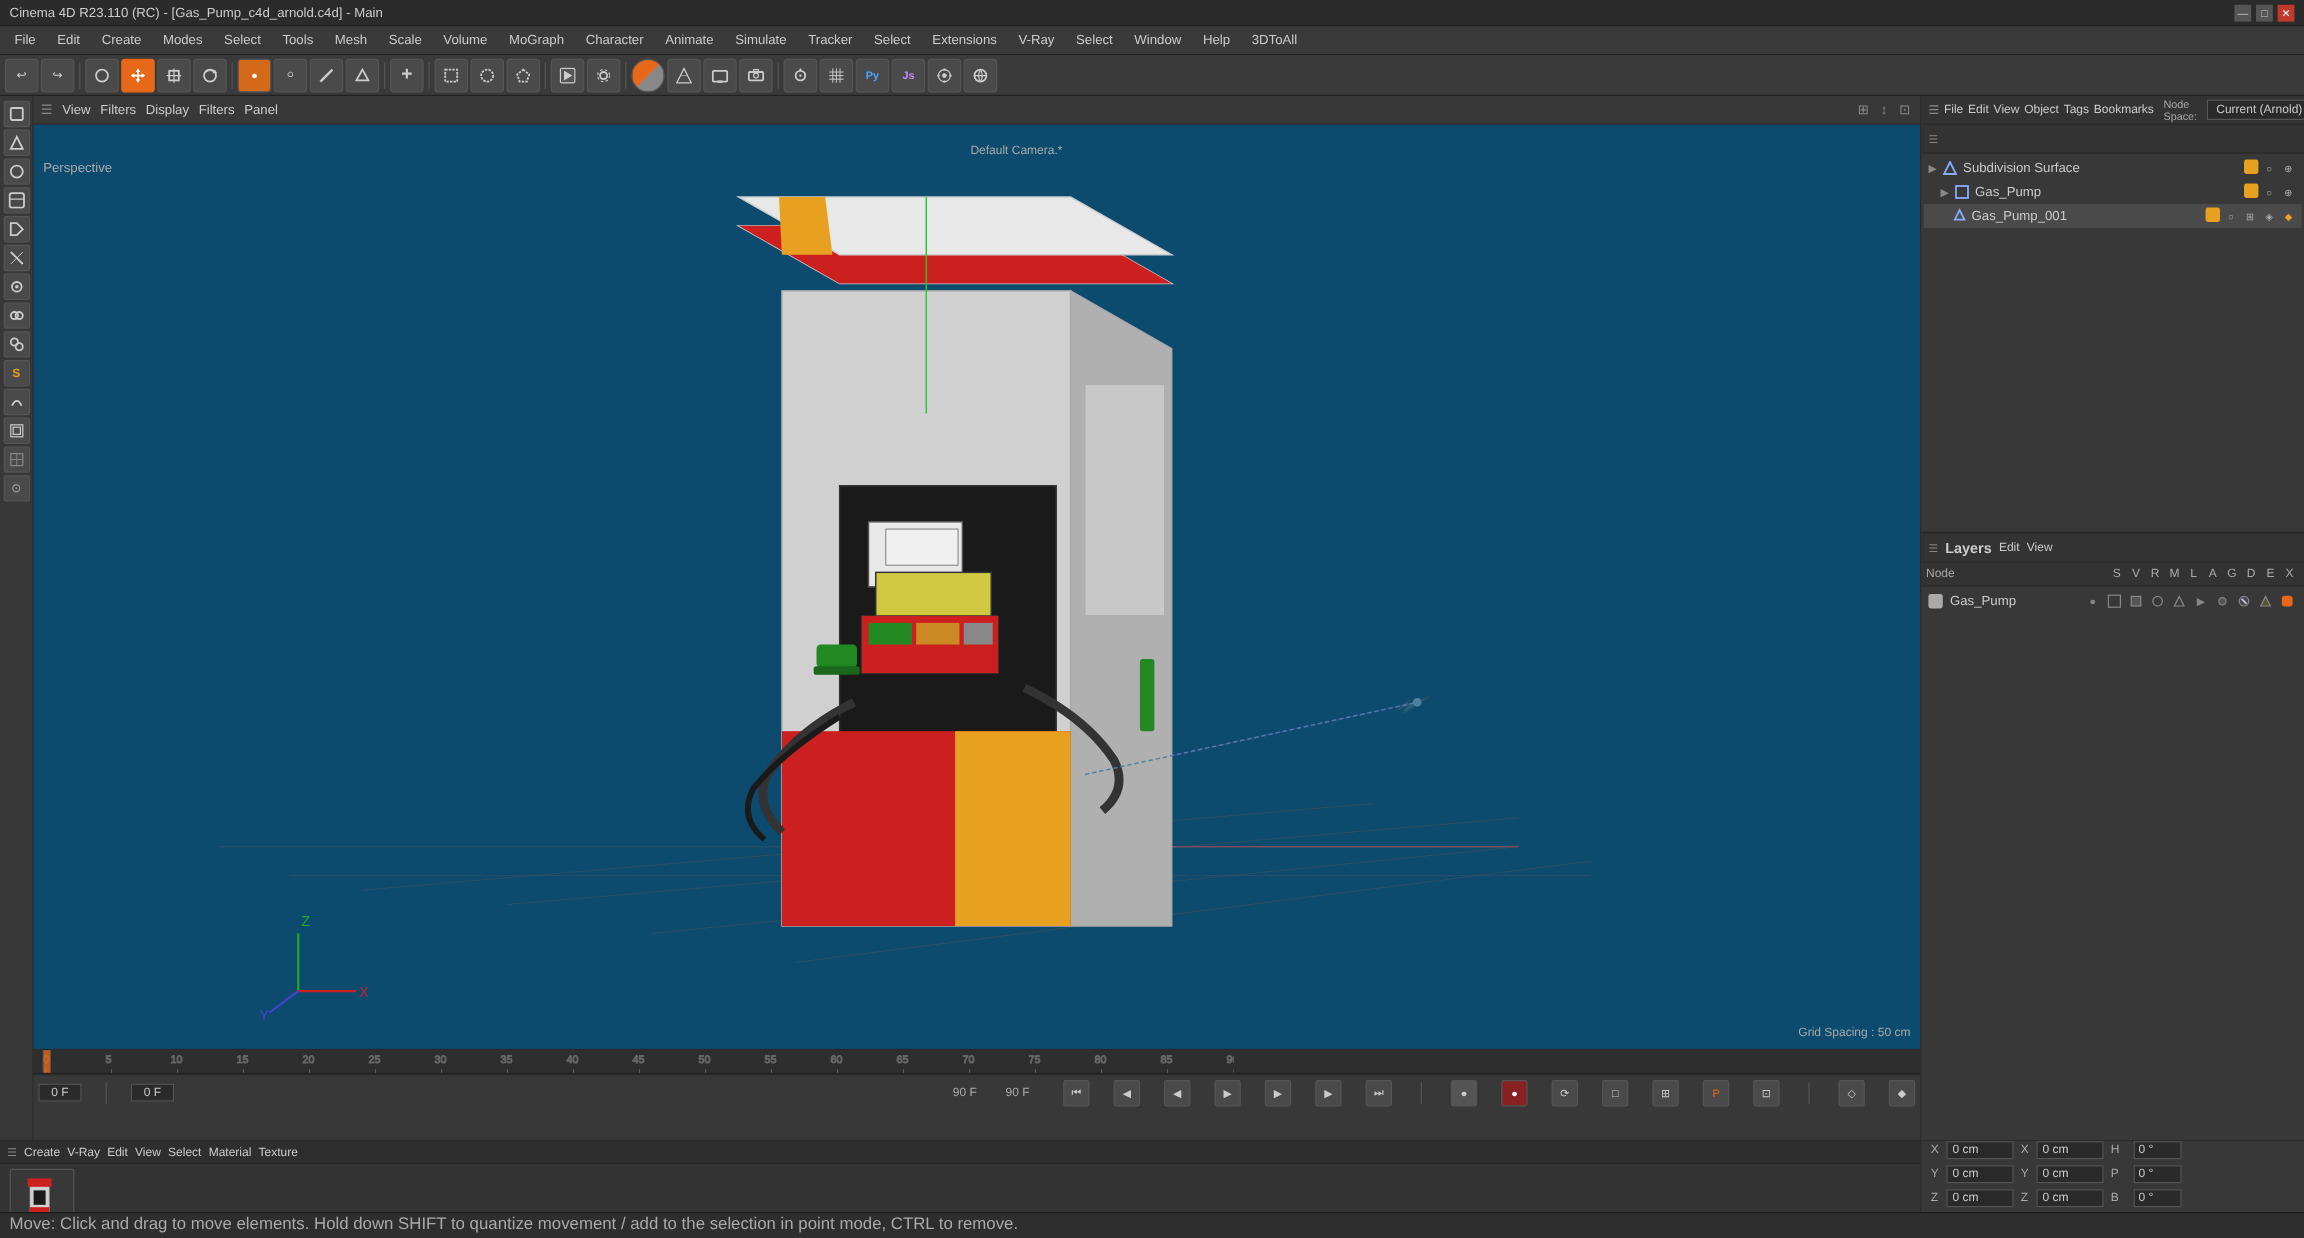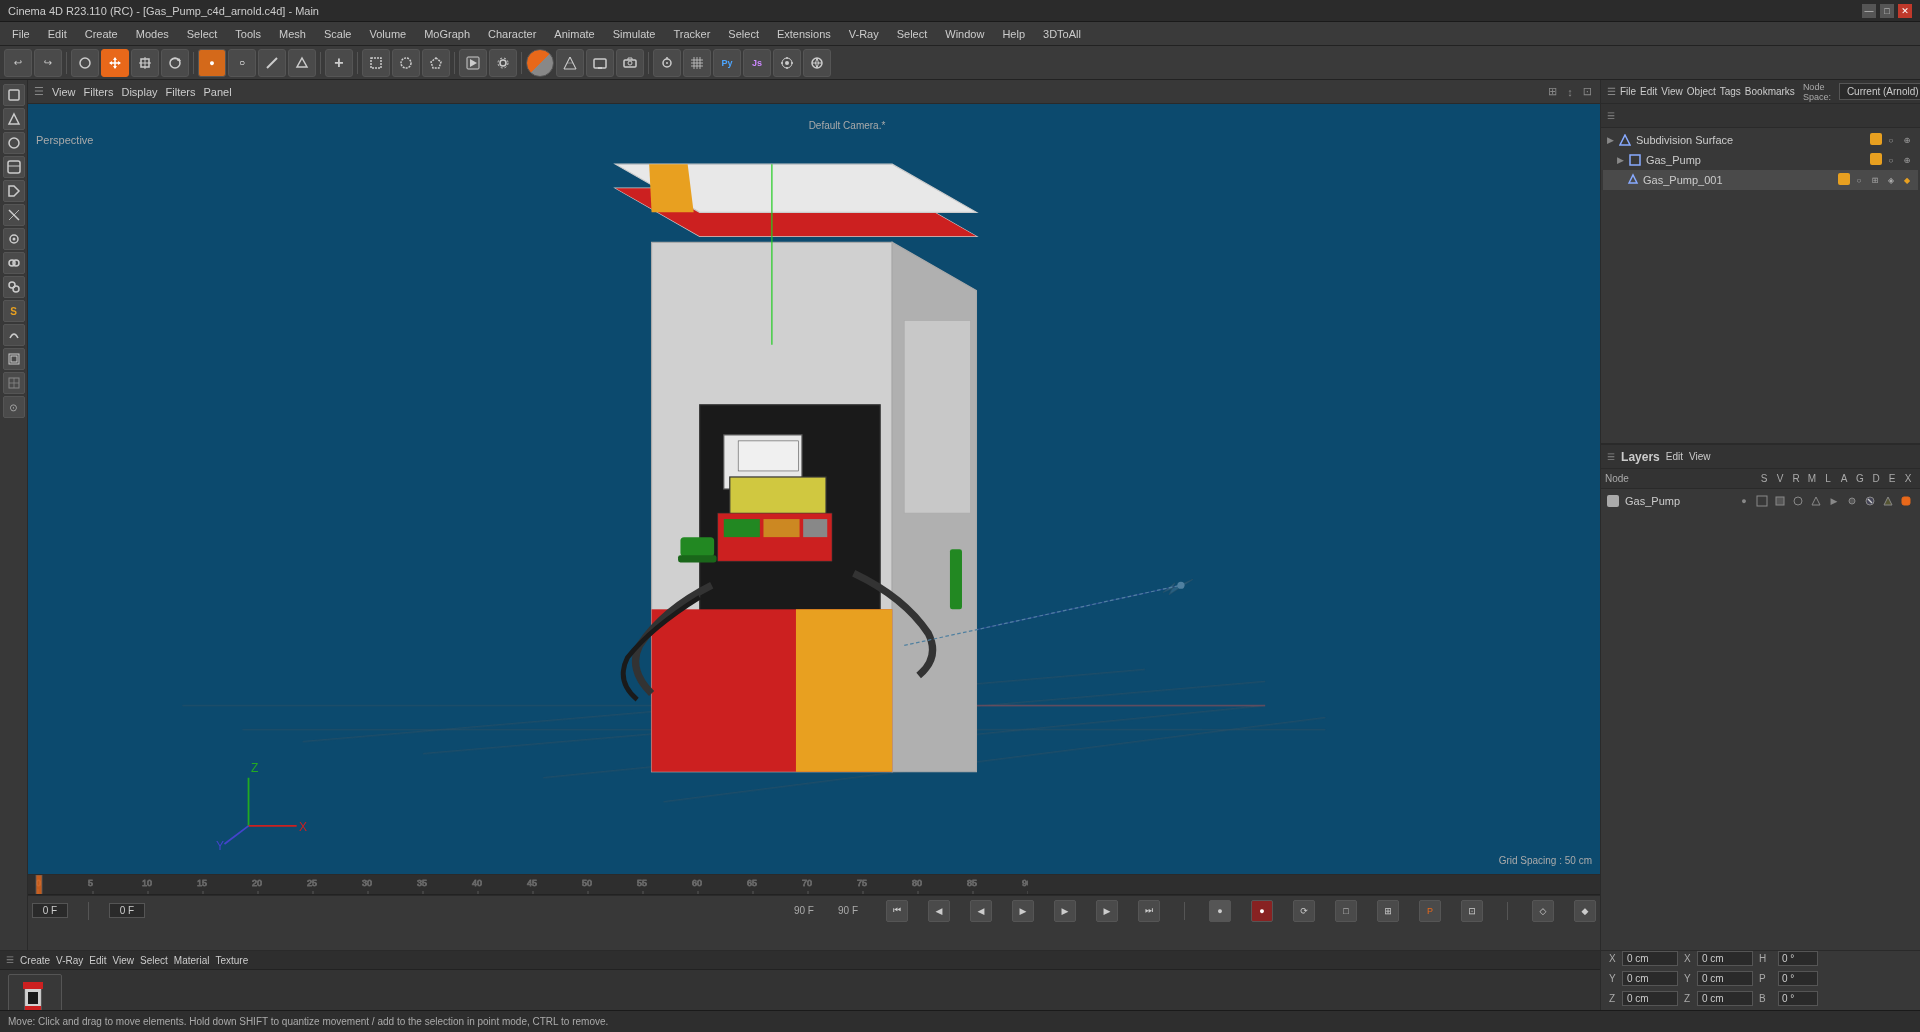--- a/index.html
+++ b/index.html
@@ -144,22 +144,22 @@
       font-size: 10px; padding: 1px 3px;
     }
     .apply-btn {
       background: #4a4a4a; border: 1px solid #666; color: #ccc;
       font-size: 10px; padding: 2px 10px; cursor: pointer;
     }
 
     
     #status-bar {
       position: absolute; bottom: 0; left: 0; right: 0; height: 22px;
-      background: #2e2e2e; display: flex; align-items: center; padding: 0 8px;
-      border-top: 1px solid #1a1a1a; font-size: 10px; color: #aaa;
+      background: #2e2e2e; display: flex; align-items: flex-start; padding: 0 8px;
+      border-top: 1px solid #1a1a1a; font-size: 14px; color: #aaa;
     }
 
     
     #layout {
       display: flex; flex-direction: column; width: 1920px; height: 1032px;
     }
 
     #middle-section {
       display: flex; flex: 1; overflow: hidden;
     }

